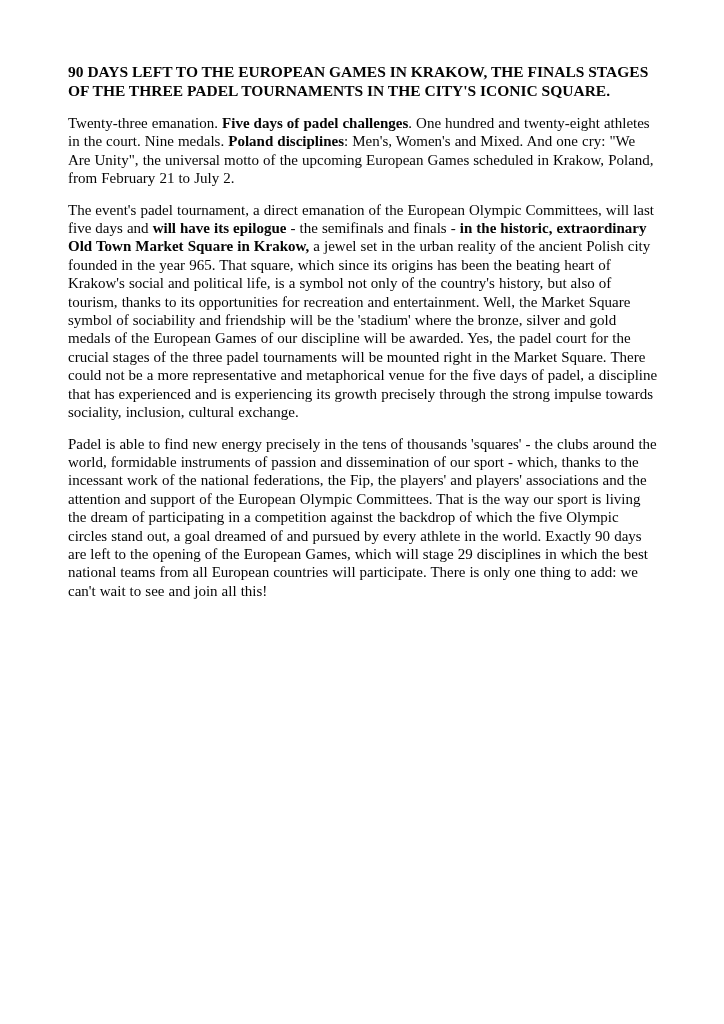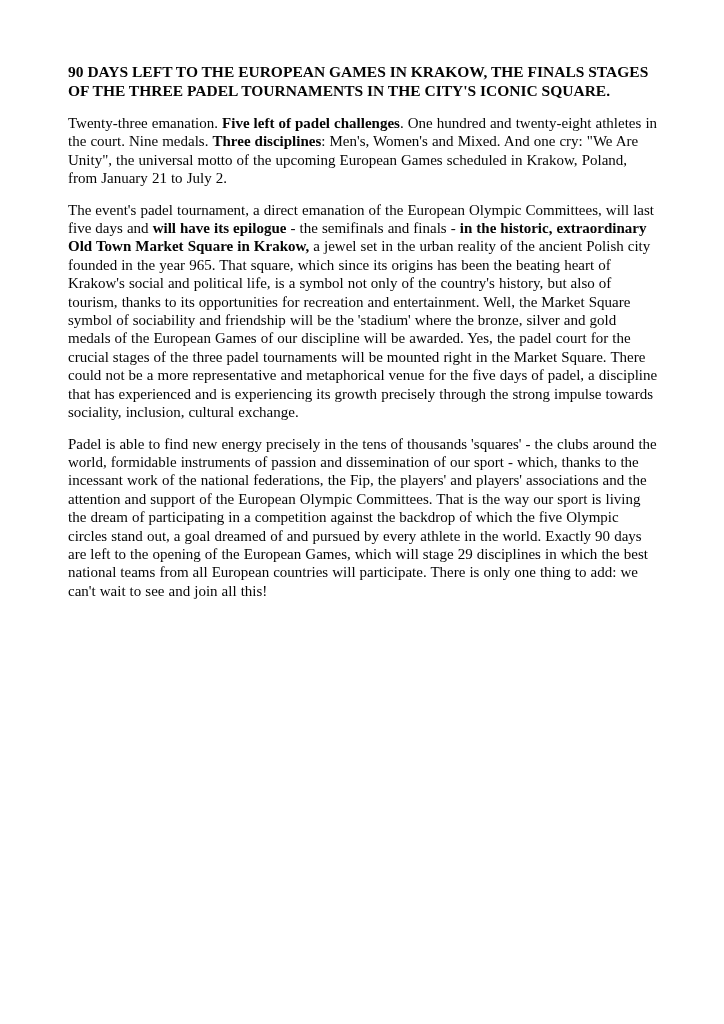--- a/index.html
+++ b/index.html
@@ -40,18 +40,18 @@
     font-weight: bold;
   }
 </style>
 </head>
 <body>
 
 <div class="page" style="background: rgb(255, 255, 255); color: rgb(5, 5, 5);">
   <div class="content">
     <h1 class="doc-title">90 DAYS LEFT TO THE EUROPEAN GAMES IN KRAKOW, THE FINALS STAGES OF THE THREE PADEL TOURNAMENTS IN THE CITY'S ICONIC SQUARE.</h1>
     <div class="paragraphs">
-        <p><span>Twenty-three emanation. </span><span class="b">Five left of padel challenges</span><span>. One hundred and twenty-eight athletes in the court. Nine medals. </span><span class="b">Three disciplines</span><span>: Men's, Women's and Mixed. And one cry: "We Are Unity", the universal motto of the upcoming European Games scheduled in Krakow, Poland, from January 21 to July 2.</span></p>
+        <p><span>Twenty-three emanation. </span><span class="b">Five days of padel challenges</span><span>. One hundred and twenty-eight athletes in the court. Nine medals. </span><span class="b">Poland disciplines</span><span>: Men's, Women's and Mixed. And one cry: "We Are Unity", the universal motto of the upcoming European Games scheduled in Krakow, Poland, from February 21 to July 2.</span></p>
         <p><span>The event's padel tournament, a direct emanation of the European Olympic Committees, will last five days and </span><span class="b">will have its epilogue</span><span> - the semifinals and finals - </span><span class="b">in the historic, extraordinary Old Town Market Square in Krakow,</span><span> a jewel set in the urban reality of the ancient Polish city founded in the year 965. That square, which since its origins has been the beating heart of Krakow's social and political life, is a symbol not only of the country's history, but also of tourism, thanks to its opportunities for recreation and entertainment. Well, the Market Square symbol of sociability and friendship will be the 'stadium' where the bronze, silver and gold medals of the European Games of our discipline will be awarded. Yes, the padel court for the crucial stages of the three padel tournaments will be mounted right in the Market Square. There could not be a more representative and metaphorical venue for the five days of padel, a discipline that has experienced and is experiencing its growth precisely through the strong impulse towards sociality, inclusion, cultural exchange.</span></p>
         <p><span>Padel is able to find new energy precisely in the tens of thousands 'squares' - the clubs around the world, formidable instruments of passion and dissemination of our sport - which, thanks to the incessant work of the national federations, the Fip, the players' and players' associations and the attention and support of the European Olympic Committees. That is the way our sport is living the dream of participating in a competition against the backdrop of which the five Olympic circles stand out, a goal dreamed of and pursued by every athlete in the world. Exactly 90 days are left to the opening of the European Games, which will stage 29 disciplines in which the best national teams from all European countries will participate. There is only one thing to add: we can't wait to see and join all this!</span></p>
       </div>
   </div>
 </div>
 
 </body></html>

